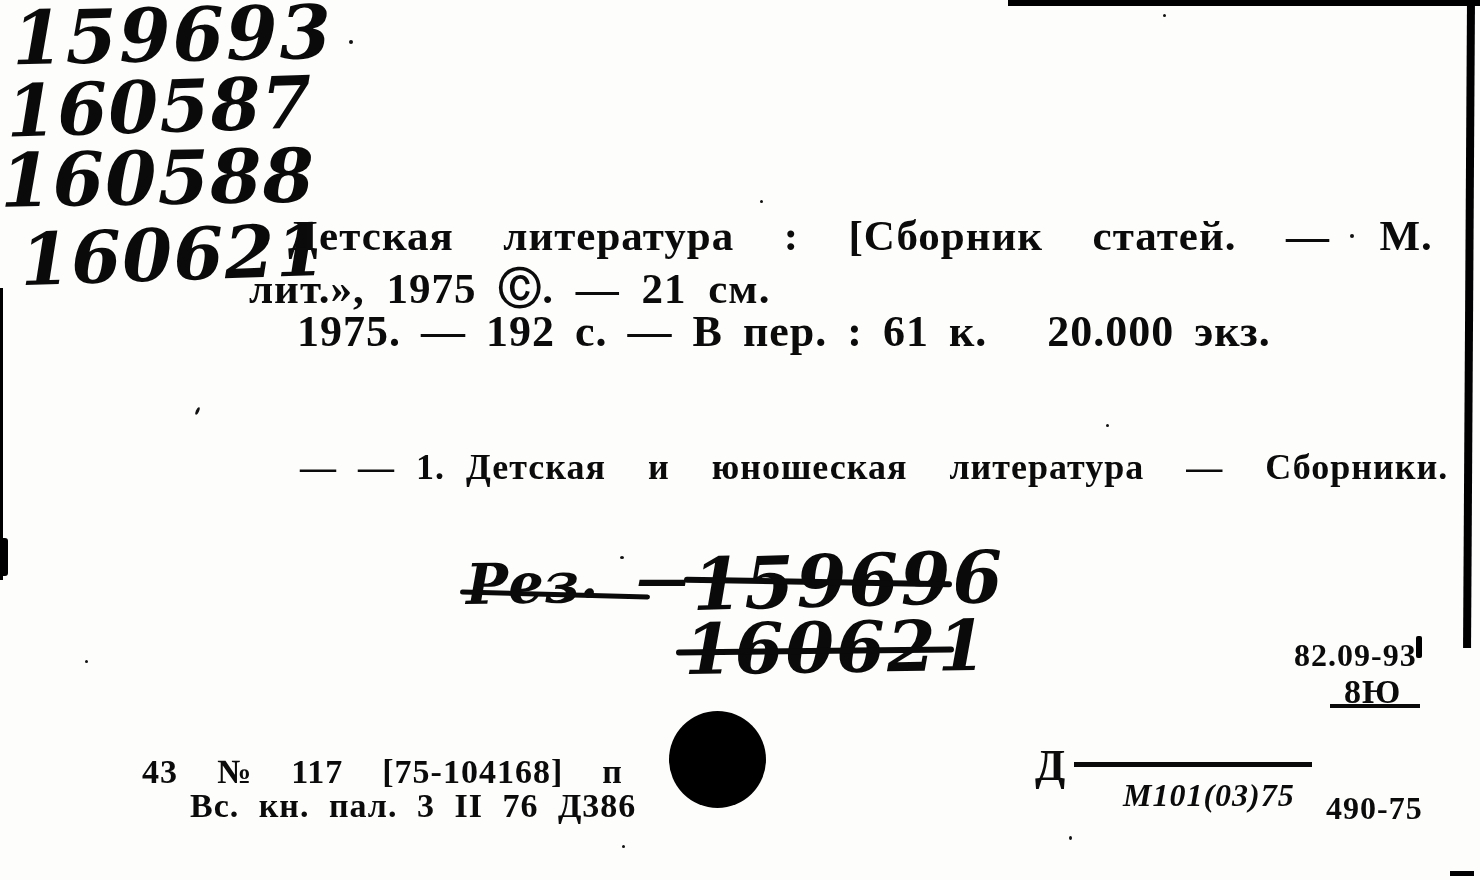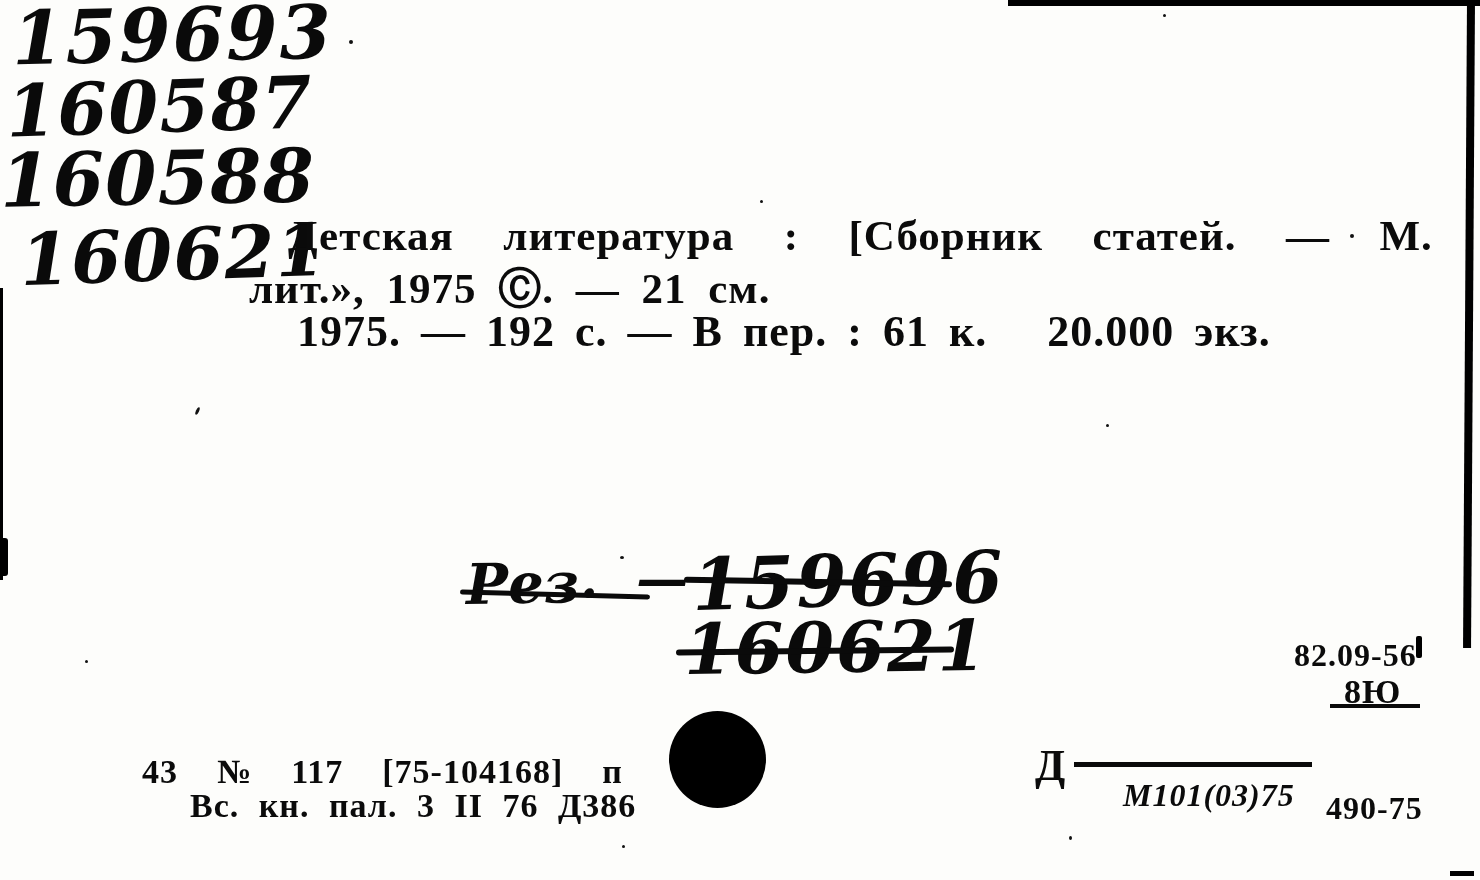--- a/index.html
+++ b/index.html
@@ -80,35 +80,36 @@
 
   <span class="abs txt hand acc1">159693</span>
   <span class="abs txt hand acc2">160587</span>
   <span class="abs txt hand acc3">160588</span>
   <span class="abs txt hand acc4">160621</span>
 
   <span class="abs txt typed title1">Детская  литература  :  [Сборник  статей.  —  М.  :  «Дет.</span>
   <span class="abs txt typed title2">лит.», 1975 Ⓒ. — 21 см.</span>
   <span class="abs txt typed collation">1975. — 192 с. — В пер. : 61 к.   20.000 экз.</span>
 
+  <span class="abs txt typed subject">— — 1. Детская  и  юношеская  литература  —  Сборники.</span>
 
   <span class="abs txt hand cxl-word">Рез</span>
   <span class="abs txt hand cxl-mark">. —</span>
   <span class="abs txt hand cxl-num1">159696</span>
   <span class="abs txt hand cxl-num2">160621</span>
   <div class="abs strike strike-word"></div>
   <div class="abs strike strike-num1"></div>
   <div class="abs strike strike-num2"></div>
 
   <div class="abs hole"></div>
 
   <span class="abs txt stampL stampL2">43  №  117  [75-104168]  п</span>
   <span class="abs txt stampL stampL3">Вс. кн. пал. 3 II 76 Д386</span>
 
-  <span class="abs txt codes codeTop">82.09-56</span>
+  <span class="abs txt codes codeTop">82.09-93</span>
   <span class="abs txt codes codeUnder">8Ю</span>
   <div class="abs underline-8yu"></div>
 
   <span class="abs txt codes fracPrefix">Д</span>
   <div class="abs fracLine"></div>
   <span class="abs txt codes fracSuffix">490-75</span>
   <span class="abs txt codes fracDen">М101(03)75</span>
 
   <div class="abs ink edge-top"></div>
   <div class="abs ink edge-right"></div>

